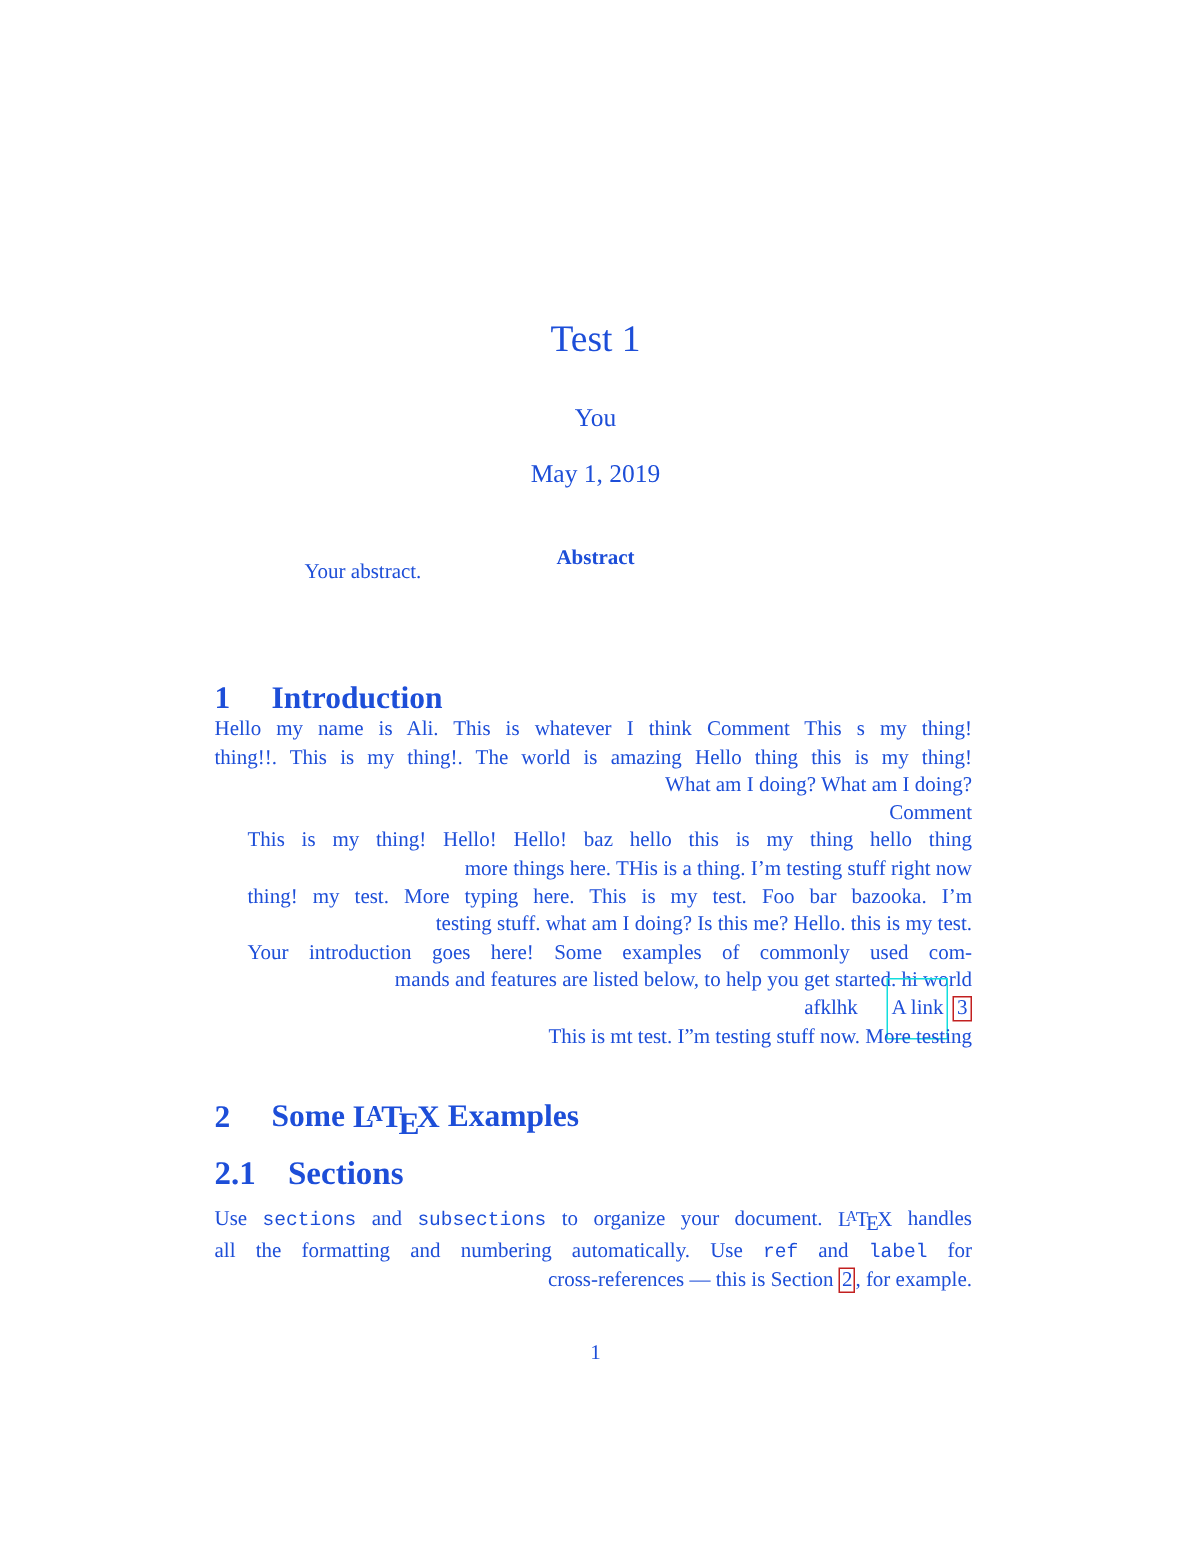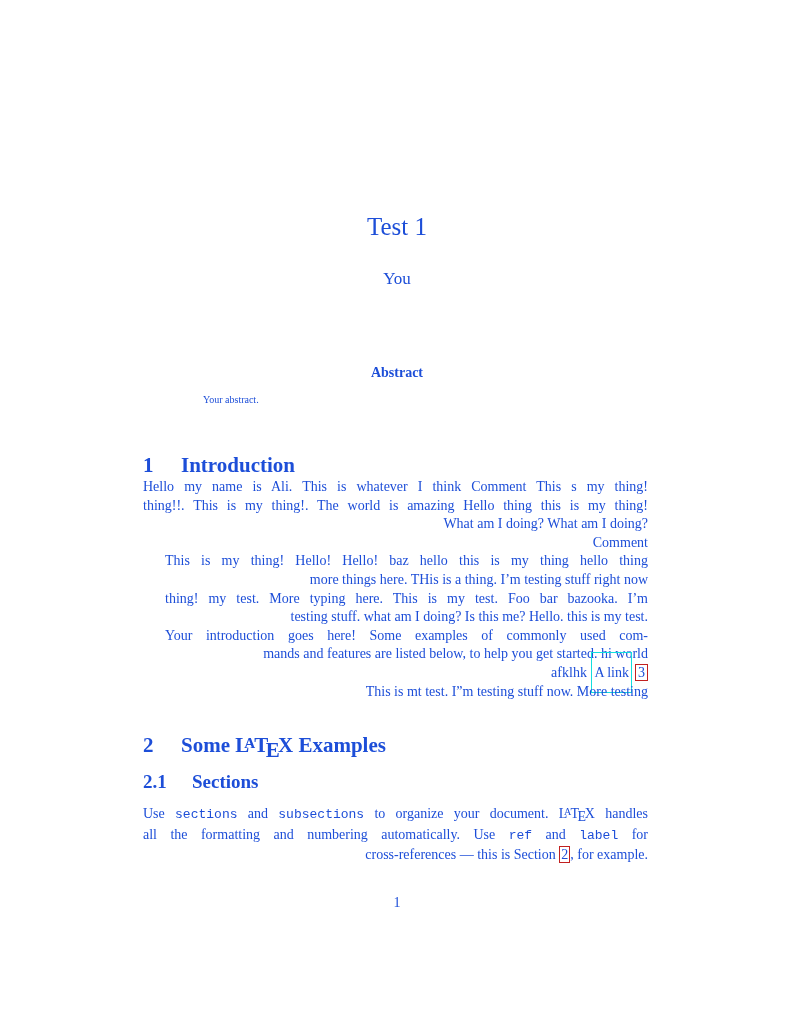--- a/index.html
+++ b/index.html
@@ -13,42 +13,42 @@
     font-family: "Liberation Serif", serif;
     overflow: hidden;
   }
   .abs { position: absolute; }
   .center { left: 0; width: 794px; text-align: center; }
 
   .doc-title   { top: 212px; font-size: 25px; line-height: 30px; }
   .doc-author  { top: 268px; font-size: 17px; line-height: 22px; }
   .doc-date    { top: 305px; font-size: 17px; line-height: 22px; }
   .abs-head    { top: 364px; font-size: 14px; line-height: 18px; font-weight: bold; }
-  .abs-body    { top: 391px; left: 203px; font-size: 10px; line-height: 18px; }
+  .abs-body    { top: 373px; left: 203px; font-size: 14px; line-height: 18px; }
 
   .h1 { font-size: 21px; line-height: 26px; font-weight: bold; left: 143px; width: 520px; }
   .h1-sec1 { top: 452px; }
   .h1-sec2 { top: 730px; }
-  .h2 { font-size: 19px; line-height: 21px; font-weight: bold; left: 143px; width: 520px; top: 771px; }
+  .h2 { font-size: 22px; line-height: 21px; font-weight: bold; left: 143px; width: 520px; top: 771px; }
   .secnum-h1 { display: inline-block; width: 38px; }
   .secnum-h2 { display: inline-block; width: 49px; }
 
   .body { left: 143px; width: 505px; font-size: 14px; line-height: 18.6px; }
   .body1 { top: 478px; }
   .body2 { top: 803px; }
   .line { min-height: 18.6px; text-align: right; }
   .just { text-align: justify; text-align-last: justify; }
   .ind  { padding-left: 22px; }
 
   .tt { font-family: "Liberation Mono", monospace; font-size: 0.93em; }
 
   .linkbox {
     border: 1px solid #12dede;
     padding: 12px 2px;
-    margin-left: 1px;
+    margin-left: 16px;
   }
   .refbox {
     border: 1px solid #c22020;
     padding: 0 2px;
     margin-left: 3px;
   }
   .refbox-inline {
     border: 1px solid #c22020;
     padding: 0 1px;
   }
@@ -59,20 +59,21 @@
 
   .pagenum { top: 894px; font-size: 14px; line-height: 18px; }
 </style>
 </head>
 <body>
 
 <div class="page">
 
   <div class="abs center doc-title">Test 1</div>
   <div class="abs center doc-author">You</div>
+  <div class="abs center doc-date">May 1, 2019</div>
 
   <div class="abs center abs-head">Abstract</div>
   <div class="abs abs-body">Your abstract.</div>
 
   <div class="abs h1 h1-sec1">
     <span class="secnum-h1">1</span><span>Introduction</span>
   </div>
 
   <div class="abs body body1">
     <div class="line just">Hello my name is Ali. This is whatever I think Comment This s my thing!</div>

